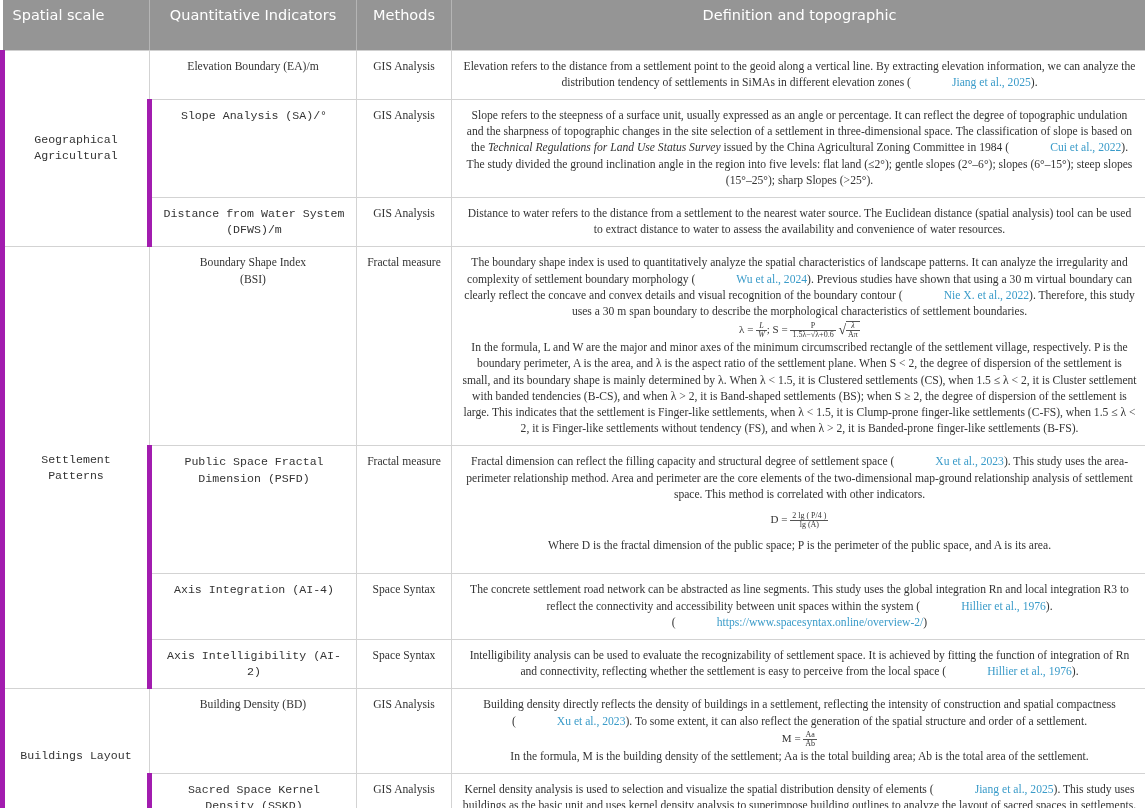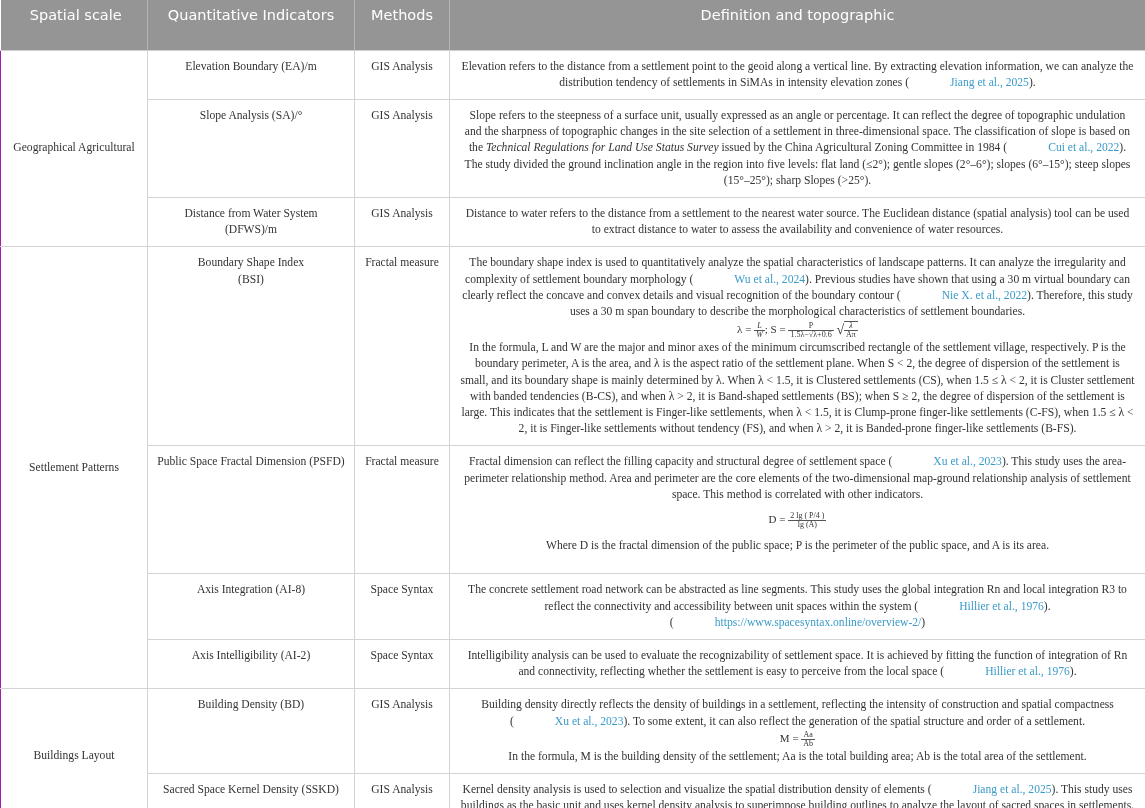--- a/index.html
+++ b/index.html
@@ -1,24 +1,24 @@
 <!DOCTYPE html>
 <html><head>
 <meta charset="utf-8">
 <style>
   html, body { margin:0; padding:0; background:#ffffff; }
   body { width:1145px; height:808px; overflow:hidden; font-family:"Liberation Serif", serif; color:#333; }
   table { border-collapse:collapse; width:1145px; table-layout:fixed; }
   th { background:#959595; color:#fff; font-family:"DejaVu Sans", sans-serif; font-weight:normal; font-size:14.5px; line-height:17px; vertical-align:top; padding:7px 6px 6px 6px; border-right:1px solid #b5b5b5; border-bottom:1px solid #cfcfcf; }
-  th.c1 { text-align:center; padding-left:10px; }
+  th.c1 { text-align:left; padding-left:10px; }
   th.c2, th.c3, th.c4 { text-align:center; }
   td { border:1px solid #d3d3d3; font-size:11.6px; line-height:16.2px; vertical-align:top; text-align:center; padding:8px 9px 8px 9px; color:#333; }
   td.scale { vertical-align:middle; }
   td.def { padding:8px 10px 8px 10px; }
-  td:first-child { border-left:1px solid #a21caf; }
+  td:first-child { border-left:5px solid #a21caf;font-family:Liberation Mono, monospace; }
   .cite { color:#3a9bc9;margin-left:41px; }
   .formula { display:block; text-align:center; font-size:11px; line-height:14px; margin:1px 0; }
   .frac { display:inline-block; vertical-align:middle; text-align:center; font-size:8px; line-height:8px; }
   .frac .num { display:block; border-bottom:1px solid #555; padding:0 2px; }
   .frac .den { display:block; padding:0 2px; }
   .sqrt { display:inline-block; vertical-align:middle; font-size:14px; }
   .sqrt-inner { display:inline-block; border-top:1px solid #555; vertical-align:middle; }
   i { font-style:italic; }
   .gap { height:8px; display:block; }
 </style>
@@ -39,21 +39,21 @@
       <th class="c3">Methods</th>
       <th class="c4">Definition and topographic</th>
     </tr>
   </thead>
   <tbody>
 
     <tr style="height:48px">
       <td class="scale" rowspan="3">Geographical Agricultural</td>
       <td>Elevation Boundary (EA)/m</td>
       <td>GIS Analysis</td>
-      <td class="def"><span>Elevation refers to the distance from a settlement point to the geoid along a vertical line. By extracting elevation information, we can analyze the distribution tendency of settlements in SiMAs in intensity elevation zones (</span><a class="cite">Jiang et al., 2025</a><span>).</span></td>
+      <td class="def"><span>Elevation refers to the distance from a settlement point to the geoid along a vertical line. By extracting elevation information, we can analyze the distribution tendency of settlements in SiMAs in different elevation zones (</span><a class="cite">Jiang et al., 2025</a><span>).</span></td>
     </tr>
 
     <tr style="height:96px">
       <td>Slope Analysis (SA)/°</td>
       <td>GIS Analysis</td>
       <td class="def"><span>Slope refers to the steepness of a surface unit, usually expressed as an angle or percentage. It can reflect the degree of topographic undulation and the sharpness of topographic changes in the site selection of a settlement in three-dimensional space. The classification of slope is based on the </span><i>Technical Regulations for Land Use Status Survey</i><span> issued by the China Agricultural Zoning Committee in 1984 (</span><a class="cite">Cui et al., 2022</a><span>). The study divided the ground inclination angle in the region into five levels: flat land (≤2°); gentle slopes (2°–6°); slopes (6°–15°); steep slopes (15°–25°); sharp Slopes (&gt;25°).</span></td>
     </tr>
 
     <tr style="height:48px">
       <td>Distance from Water System (DFWS)/m</td>
@@ -81,21 +81,21 @@
       <td class="def">
         <span>Fractal dimension can reflect the filling capacity and structural degree of settlement space (</span><a class="cite">Xu et al., 2023</a><span>). This study uses the area-perimeter relationship method. Area and perimeter are the core elements of the two-dimensional map-ground relationship analysis of settlement space. This method is correlated with other indicators.</span>
         <span class="gap"></span>
         <span class="formula"><span>D = </span><span class="frac"><span class="num">2 lg ( P/4 )</span><span class="den">lg (A)</span></span></span>
         <span class="gap"></span>
         <span>Where D is the fractal dimension of the public space; P is the perimeter of the public space, and A is its area.</span>
       </td>
     </tr>
 
     <tr style="height:48px">
-      <td>Axis Integration (AI-8)</td>
+      <td>Axis Integration (AI-4)</td>
       <td>Space Syntax</td>
       <td class="def"><span>The concrete settlement road network can be abstracted as line segments. This study uses the global integration Rn and local integration R3 to reflect the connectivity and accessibility between unit spaces within the system (</span><a class="cite">Hillier et al., 1976</a><span>). (</span><a class="cite">https://www.spacesyntax.online/overview-2/</a><span>)</span></td>
     </tr>
 
     <tr style="height:49px">
       <td>Axis Intelligibility (AI-2)</td>
       <td>Space Syntax</td>
       <td class="def"><span>Intelligibility analysis can be used to evaluate the recognizability of settlement space. It is achieved by fitting the function of integration of Rn and connectivity, reflecting whether the settlement is easy to perceive from the local space (</span><a class="cite">Hillier et al., 1976</a><span>).</span></td>
     </tr>
 

